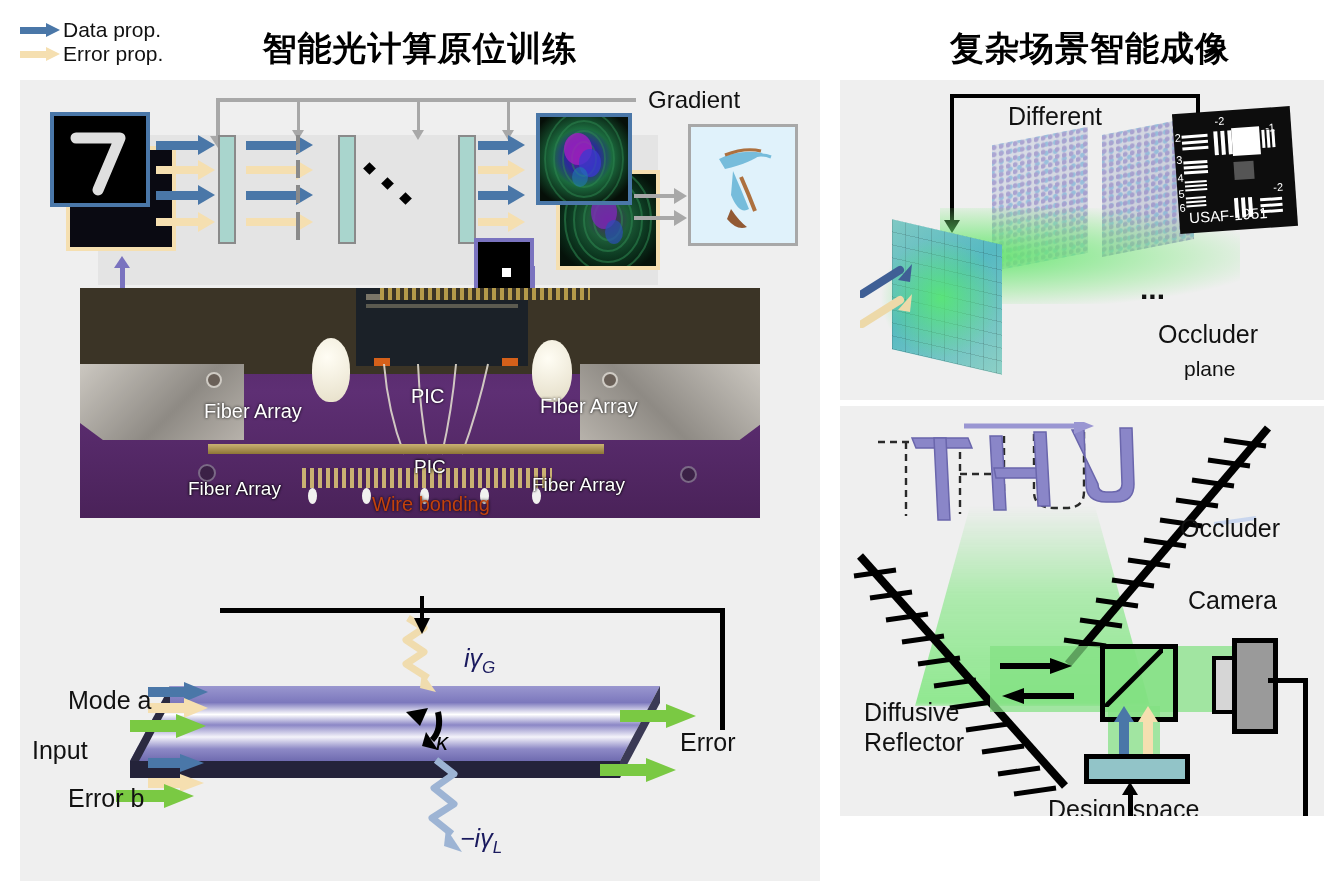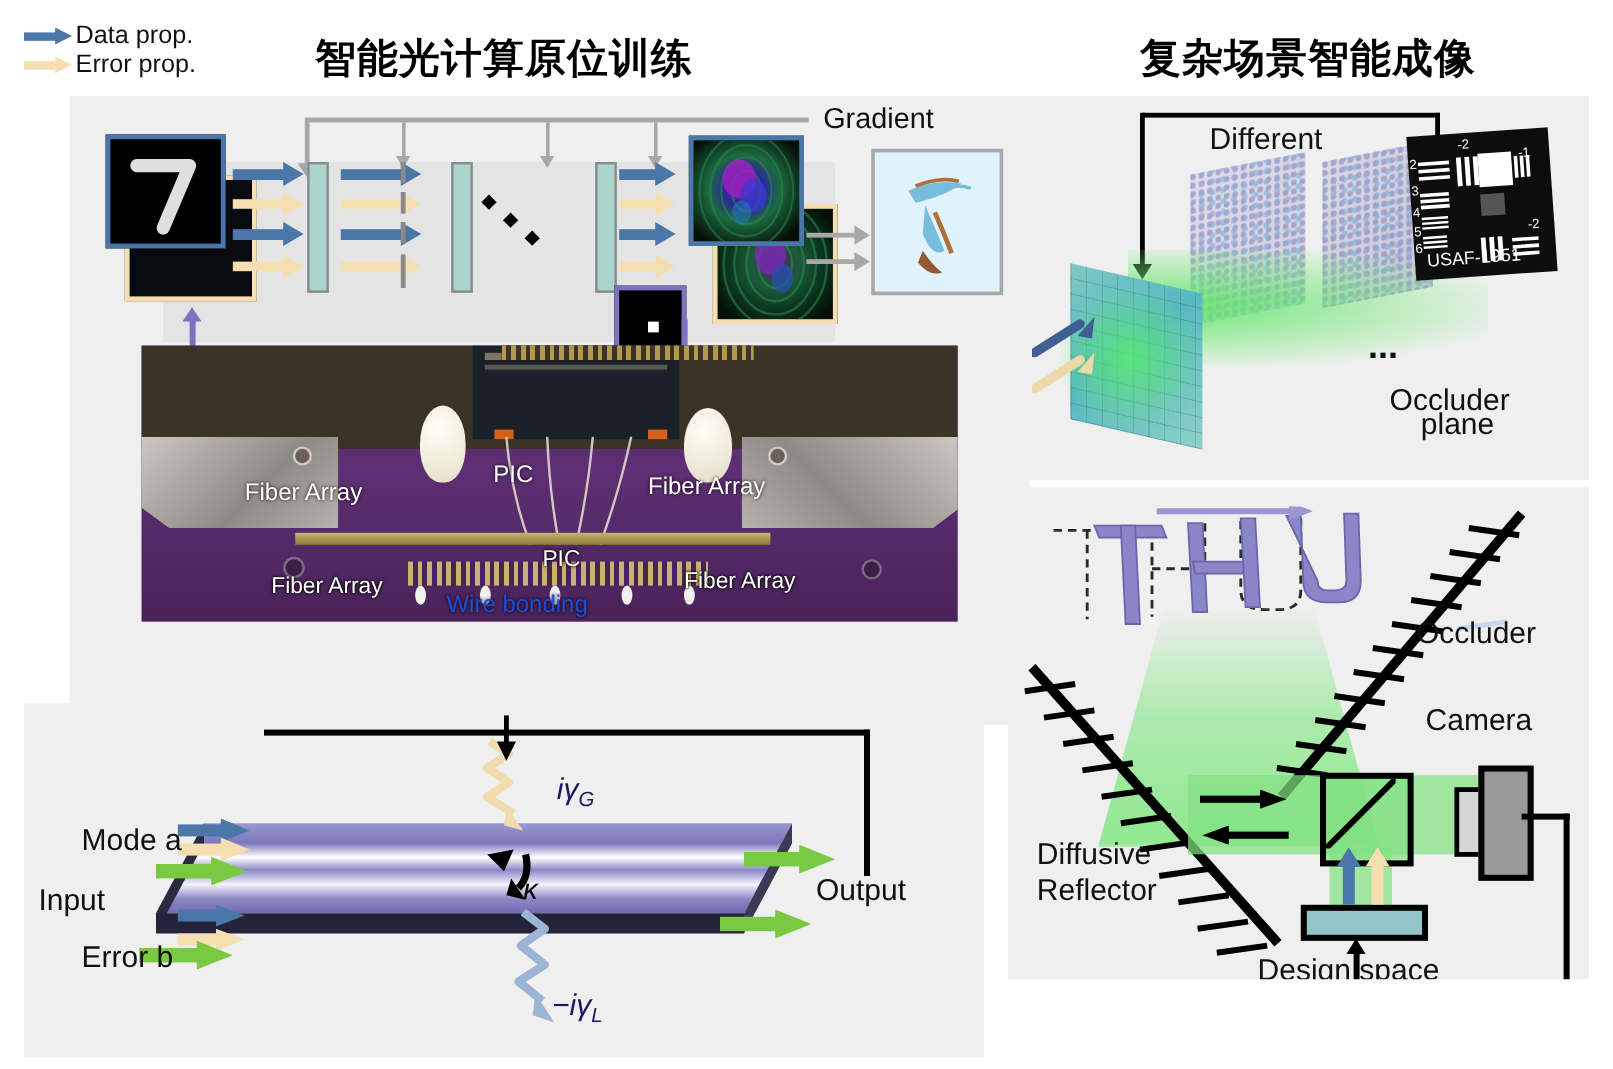--- a/index.html
+++ b/index.html
@@ -52,21 +52,21 @@
       <span class="head" style="border-left:14px solid #f5dfb0"></span>
     </span>
     <span class="leg-text">Error prop.</span>
   </div>
 </div>
 
 <div class="title" style="left:20px;top:26px;width:800px;">智能光计算原位训练</div>
 <div class="title" style="left:840px;top:26px;width:500px;">复杂场景智能成像</div>
 <div class="title" style="left:20px;top:540px;width:800px;">拓扑光子学</div>
 
-<div class="panel" style="left:20px;top:80px;width:800px;height:524px;margin-left:38px;">
+<div class="panel" style="left:20px;top:80px;width:800px;height:524px;">
 
   <div class="nnbg" style="left:78px;top:55px;width:560px;height:150px;"></div>
 
   <div style="position:absolute;left:198px;top:18px;width:418px;height:4px;background:#a8a8a8;"></div>
   <div style="position:absolute;left:196px;top:18px;width:4px;height:42px;background:#a8a8a8;"></div>
   <div style="position:absolute;left:190px;top:56px;width:0;height:0;
               border-left:8px solid transparent;border-right:8px solid transparent;
               border-top:12px solid #a8a8a8;"></div>
   <div class="lbl blk" style="left:628px;top:7px;font-size:24px;">Gradient</div>
 
@@ -271,21 +271,21 @@
     <div class="chip-lbl" style="left:108px;top:190px;">Fiber Array</div>
     <div class="chip-lbl" style="left:452px;top:186px;">Fiber Array</div>
     <div class="chip-lbl" style="left:334px;top:168px;">PIC</div>
 
   </div>
 </div>
 
 <div class="chip-lbl" style="position:absolute;left:204px;top:400px;color:#fff;font-size:20px;text-shadow:0 0 3px #000;">Fiber Array</div>
 <div class="chip-lbl" style="position:absolute;left:411px;top:385px;color:#fff;font-size:20px;text-shadow:0 0 3px #000;">PIC</div>
 <div class="chip-lbl" style="position:absolute;left:540px;top:395px;color:#fff;font-size:20px;text-shadow:0 0 3px #000;">Fiber Array</div>
-<div class="chip-lbl" style="position:absolute;left:372px;top:493px;color:#1d4ed8;font-size:20px;text-shadow:0 0 3px #000;">Wire bonding</div>
+<div class="chip-lbl" style="position:absolute;left:372px;top:493px;color:#c2410c;font-size:20px;text-shadow:0 0 3px #000;">Wire bonding</div>
 
 <div class="panel" style="left:840px;top:80px;width:484px;height:320px;">
 
   <div style="position:absolute;left:112px;top:14px;width:248px;height:4px;background:#000;"></div>
   <div style="position:absolute;left:356px;top:14px;width:4px;height:26px;background:#000;"></div>
   <div style="position:absolute;left:110px;top:14px;width:4px;height:130px;background:#000;"></div>
   <div style="position:absolute;left:104px;top:140px;width:0;height:0;
               border-left:8px solid transparent;border-right:8px solid transparent;
               border-top:13px solid #000;"></div>
 
@@ -344,21 +344,21 @@
     <div style="position:absolute;left:1px;top:18px;color:#fff;font-size:11px;">2</div>
     <div style="position:absolute;left:1px;top:40px;color:#fff;font-size:11px;">3</div>
     <div style="position:absolute;left:1px;top:58px;color:#fff;font-size:11px;">4</div>
     <div style="position:absolute;left:1px;top:74px;color:#fff;font-size:11px;">5</div>
     <div style="position:absolute;left:1px;top:88px;color:#fff;font-size:11px;">6</div>
   </div>
 
   <div class="lbl blk" style="left:168px;top:22px;font-size:25px;">Different</div>
   <div class="lbl blk" style="left:300px;top:192px;font-size:30px;font-weight:bold;">...</div>
   <div class="lbl blk" style="left:318px;top:240px;font-size:25px;">Occluder</div>
-  <div class="lbl blk" style="left:344px;top:260px;font-size:25px;">plane</div>
+  <div class="lbl blk" style="left:344px;top:277px;font-size:21px;">plane</div>
 </div>
 
 <div class="panel" style="left:20px;top:586px;width:800px;height:295px;">
 
   <div style="position:absolute;left:0;top:0;width:800px;height:295px;">
     <svg width="800" height="295" viewBox="0 0 800 295">
       <defs>
         <linearGradient id="wgTop" x1="0" y1="0" x2="0" y2="1">
           <stop offset="0%" stop-color="#9a97cf"></stop>
             <stop offset="22%" stop-color="#7c78bd"></stop>
@@ -459,21 +459,21 @@
   </div>
 
   <div>
     <div style="position:absolute;left:700px;top:22px;width:5px;height:122px;background:#000;"></div>
     <div style="position:absolute;left:200px;top:22px;width:505px;height:5px;background:#000;"></div>
   </div>
 
   <div class="lbl blk" style="left:48px;top:100px;font-size:25px;">Mode a</div>
   <div class="lbl blk" style="left:12px;top:150px;font-size:25px;">Input</div>
   <div class="lbl blk" style="left:48px;top:198px;font-size:25px;">Error b</div>
-  <div class="lbl blk" style="left:660px;top:142px;font-size:25px;">Output</div>
+  <div class="lbl blk" style="left:660px;top:142px;font-size:25px;">Error</div>
   <div class="lbl" style="left:416px;top:142px;font-size:24px;font-style:italic;color:#000;">κ</div>
   <div class="lbl" style="left:444px;top:58px;font-size:25px;font-style:italic;color:#1a1a5e;">
     <span>iγ</span><sub>G</sub>
   </div>
   <div class="lbl" style="left:440px;top:238px;font-size:25px;font-style:italic;color:#1a1a5e;">
     <span>−iγ</span><sub>L</sub>
   </div>
 </div>
 
 <div class="panel" style="left:840px;top:406px;width:484px;height:410px;">

